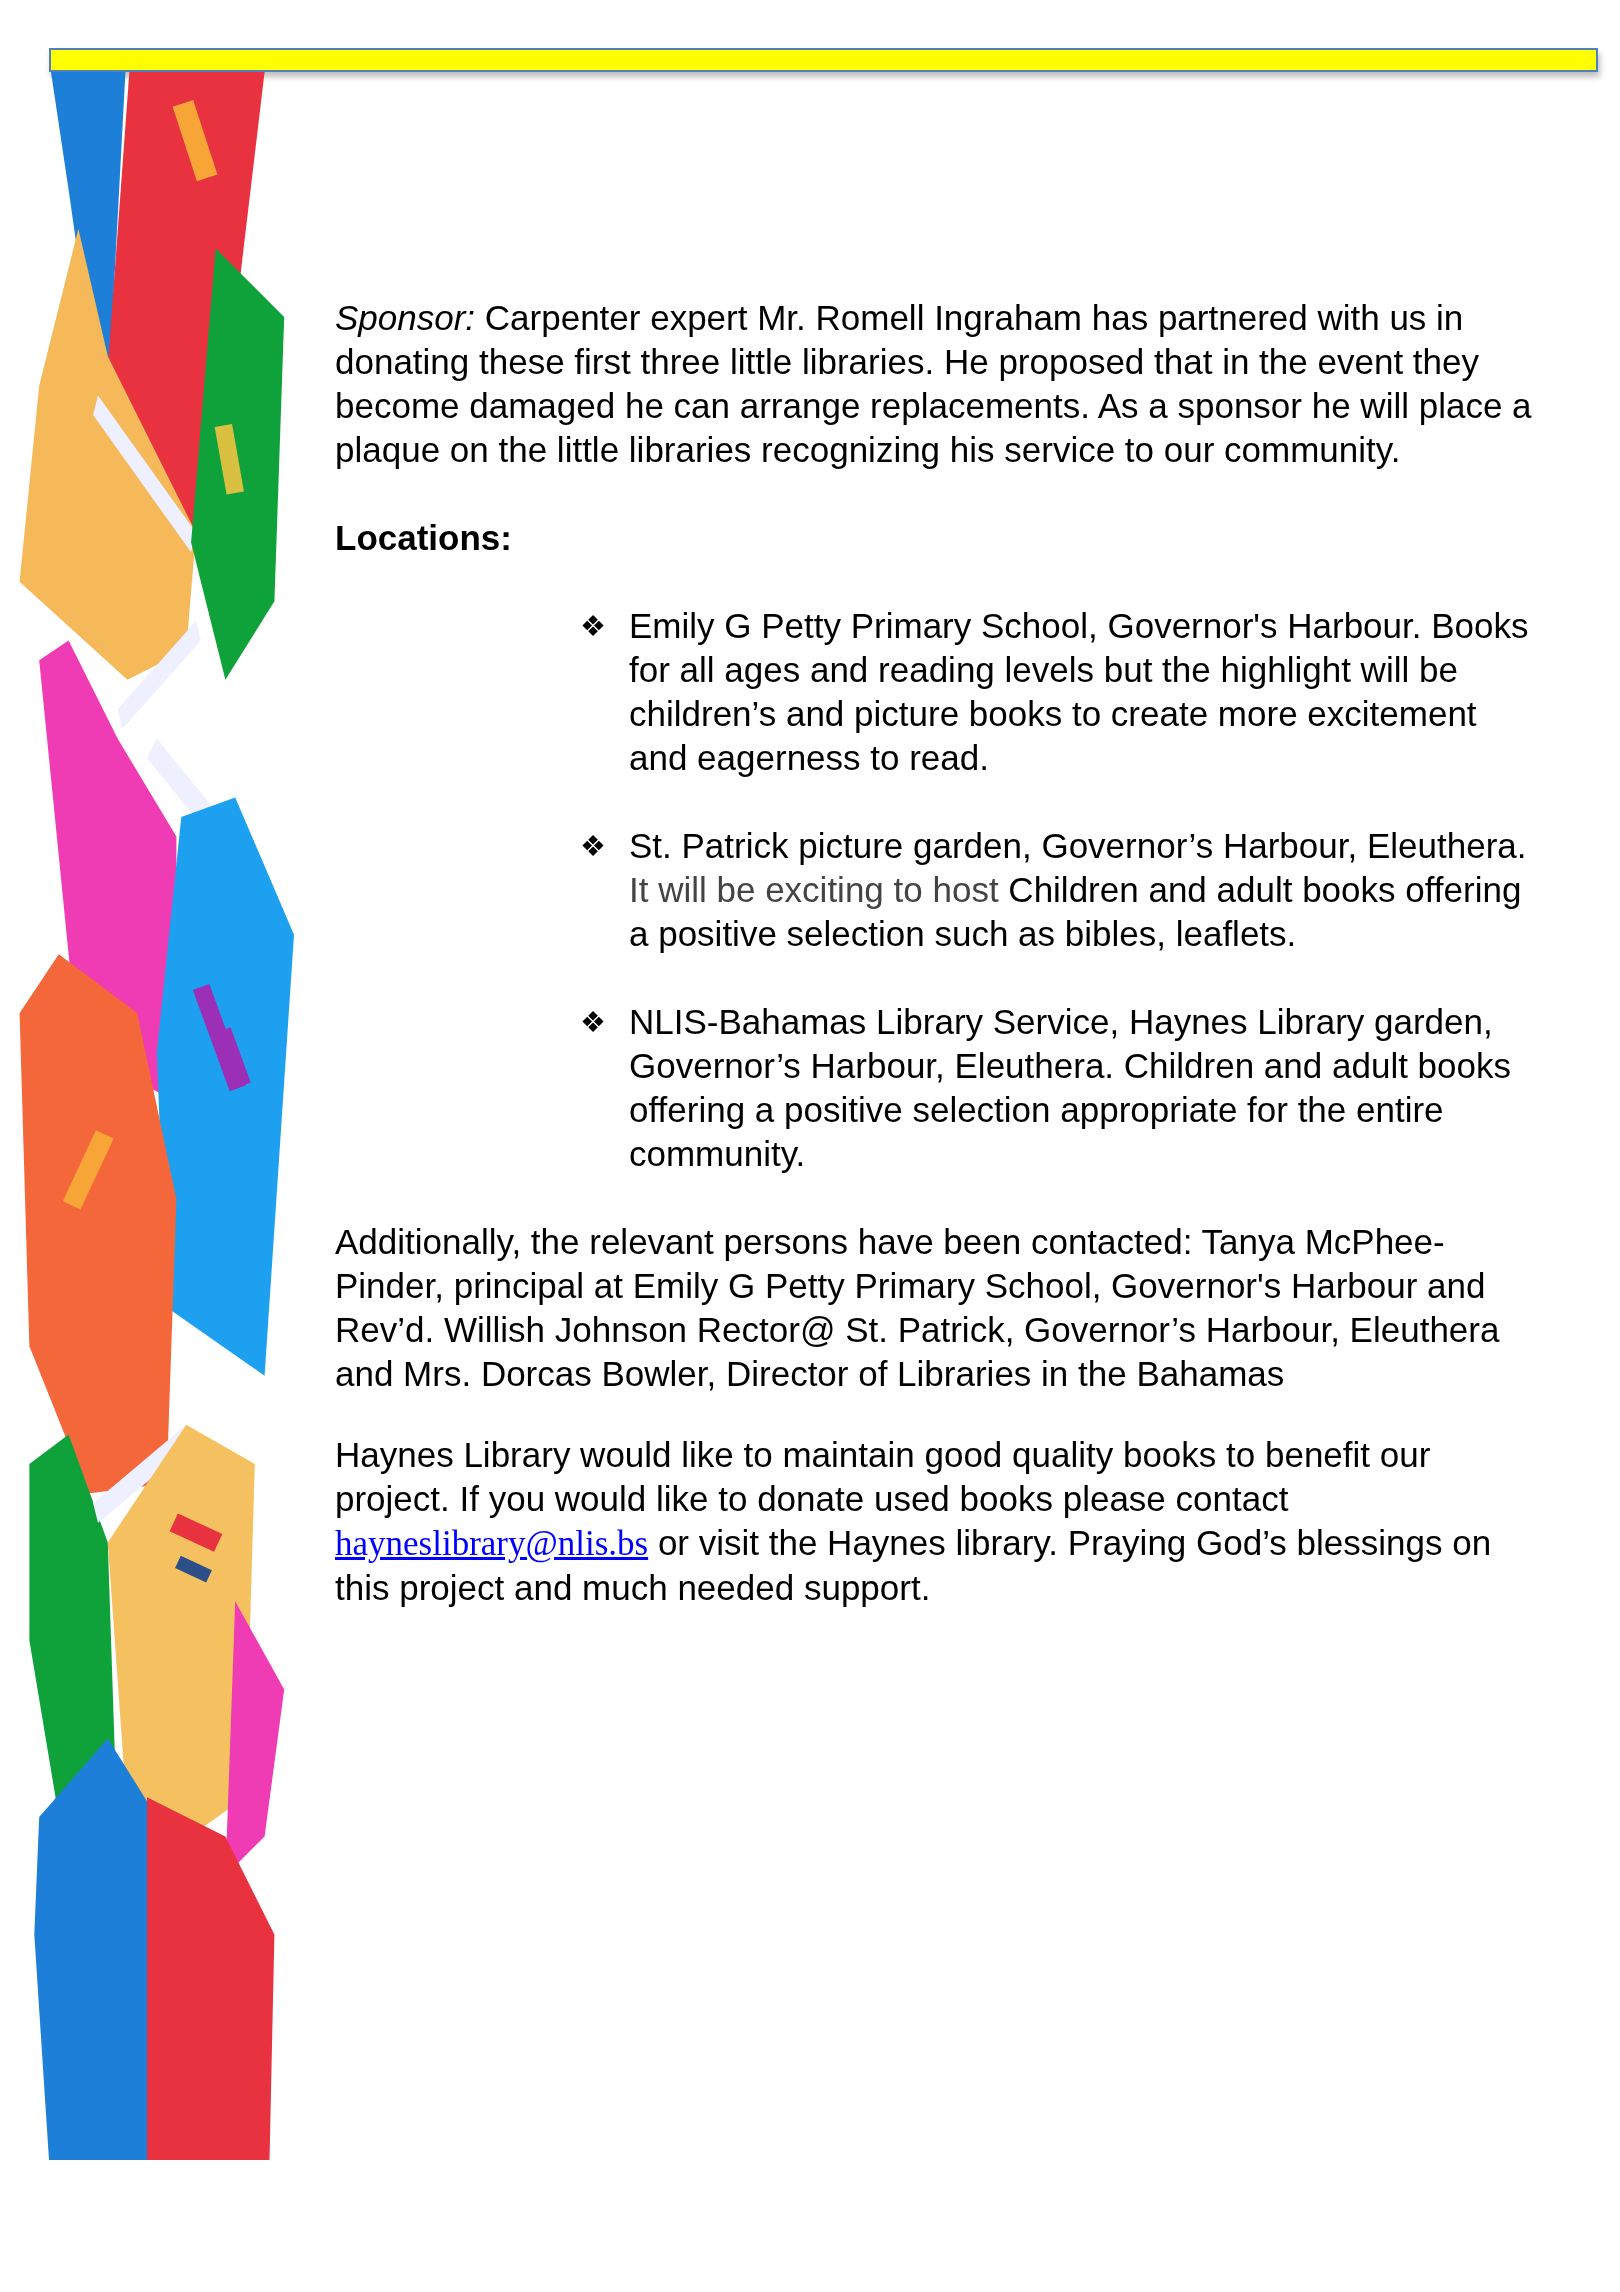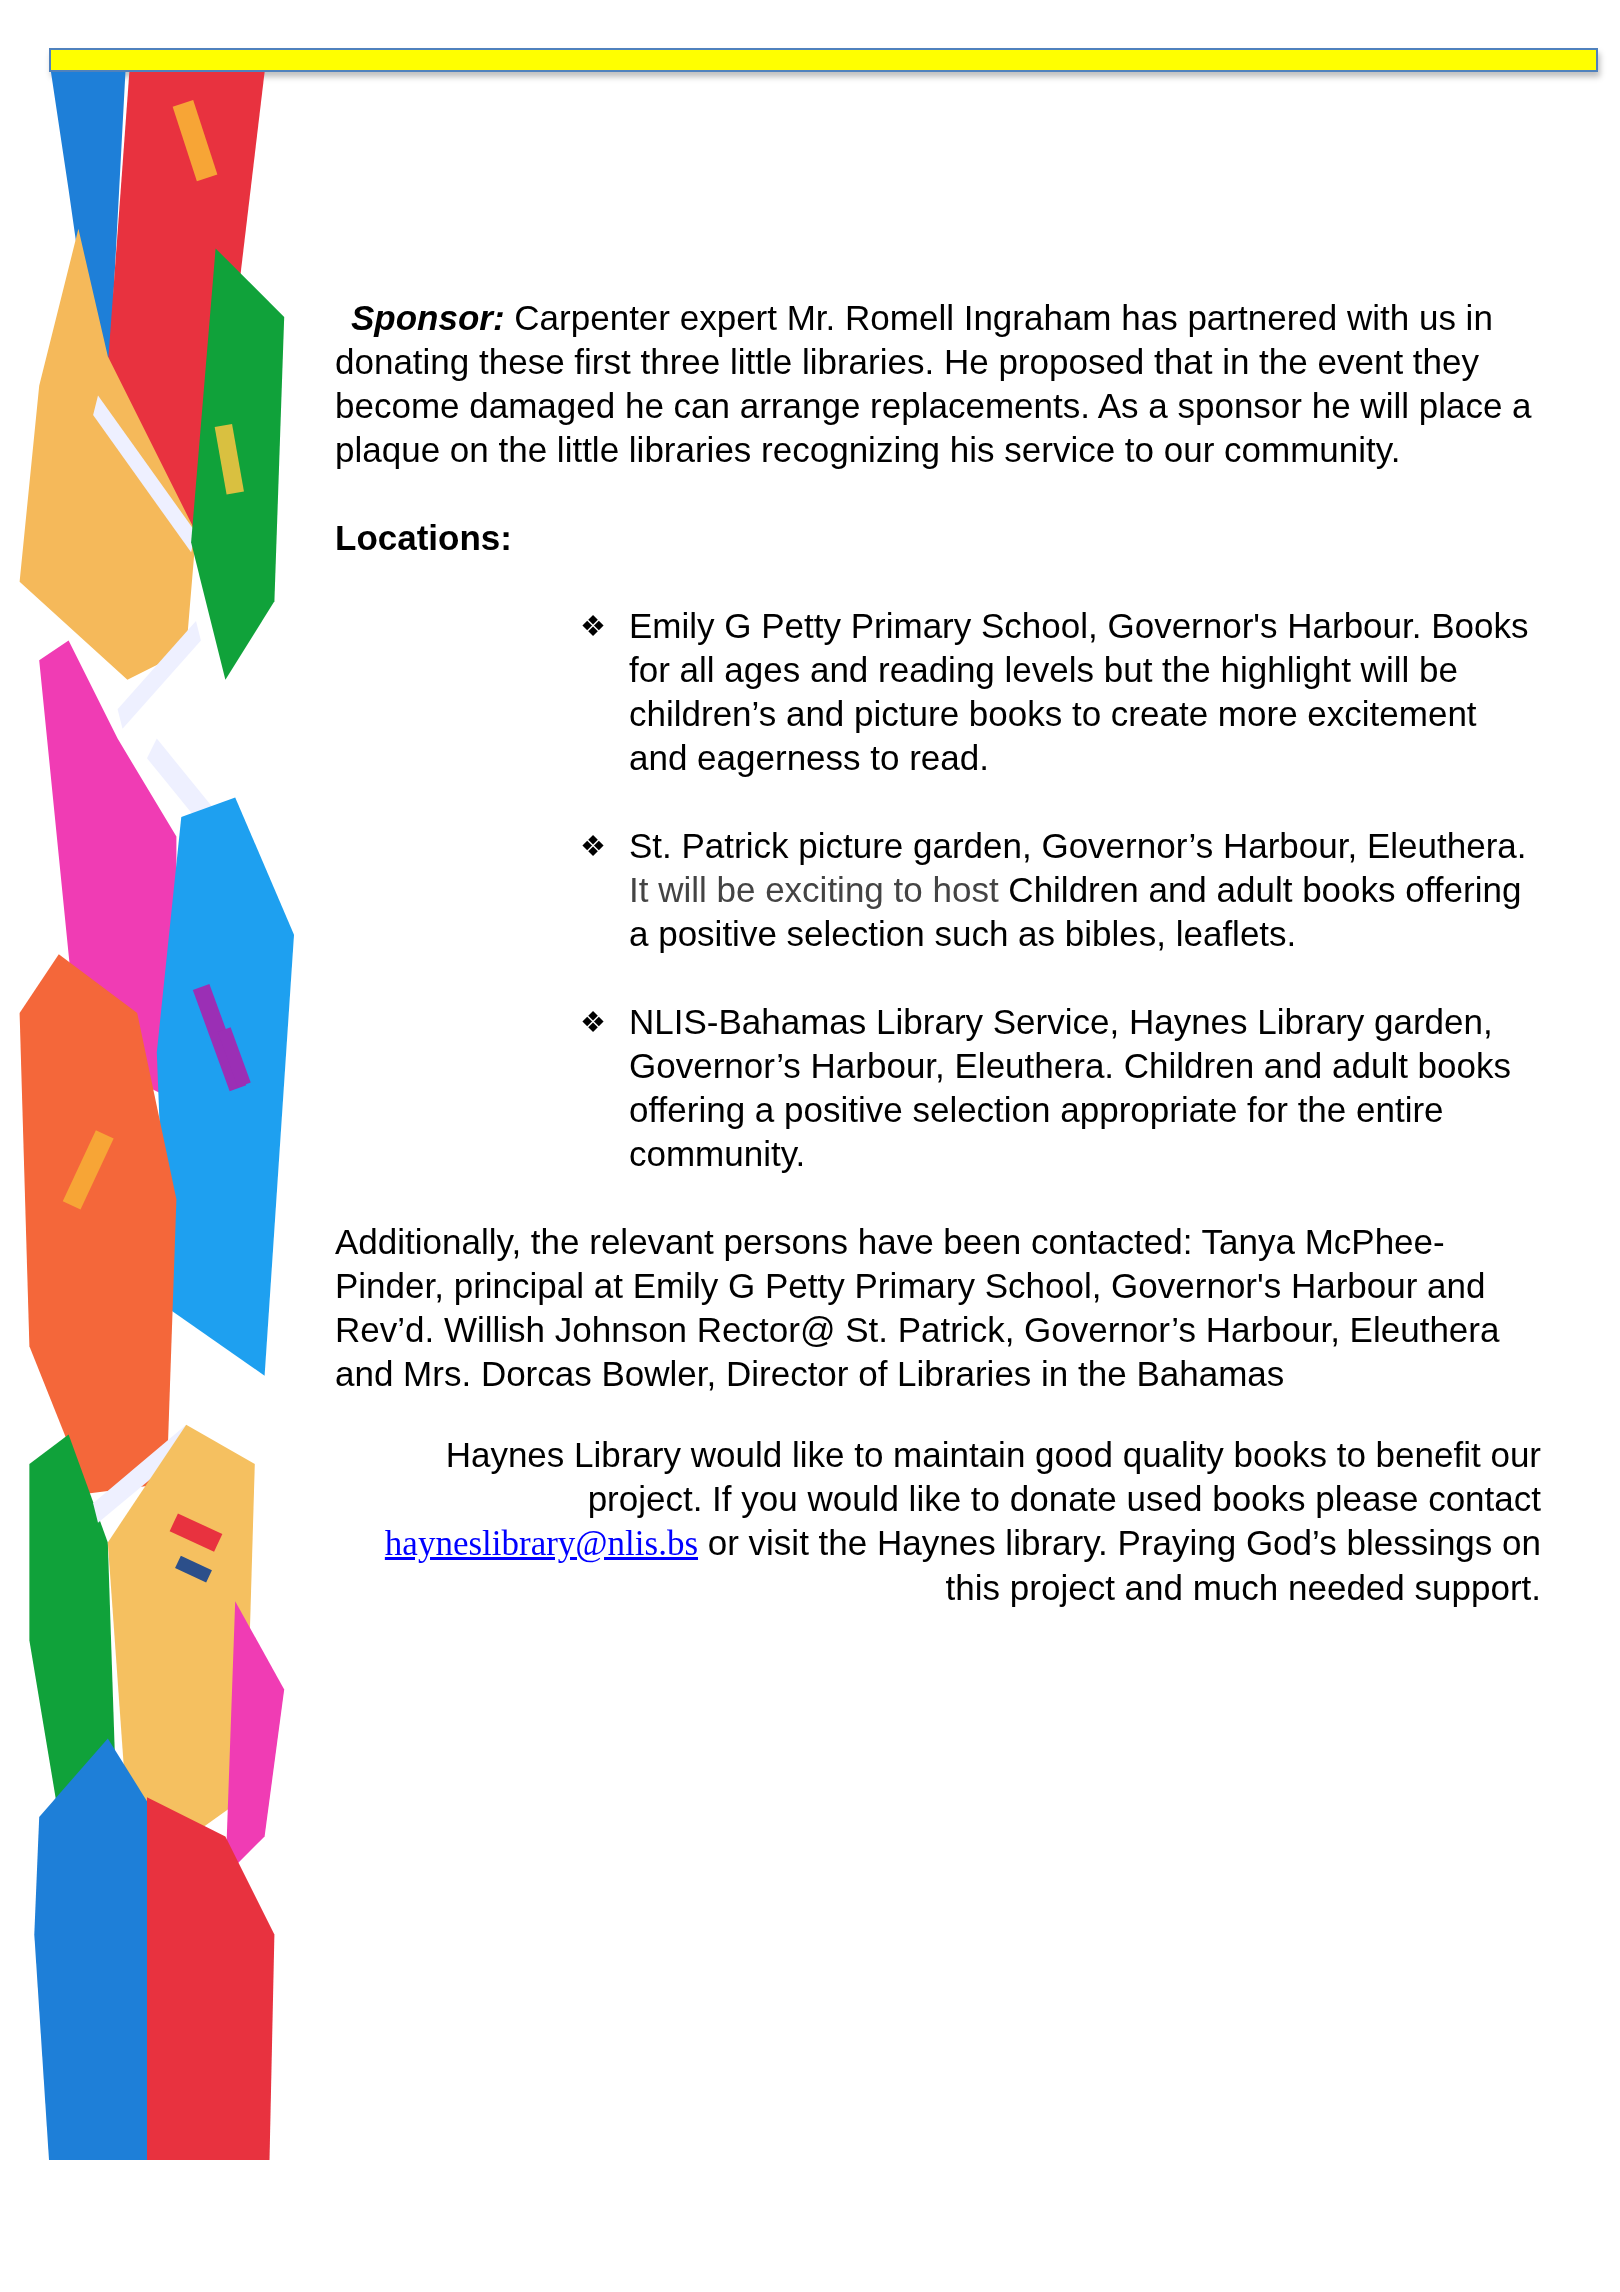--- a/index.html
+++ b/index.html
@@ -6,29 +6,29 @@
   body { width: 1620px; height: 2293px; position: relative; overflow: hidden;
          font-family: "Liberation Sans", sans-serif; color: #000; }
   .top-bar { position: absolute; left: 49px; top: 48px; width: 1549px; height: 23.5px;
              background: #ffff00; border: 2.9px solid #4f81bd; box-sizing: border-box;
              box-shadow: 2px 4.9px 5.9px rgba(0,0,0,0.25); }
   .book-strip { position: absolute; left: 0; top: 72px; width: 294px; height: 2088px; }
   .book-strip svg { width: 100%; height: 100%; display: block; }
   .content { position: absolute; left: 335px; top: 296px; width: 1206px;
              font-size: 35px; line-height: 44px; }
   .content p { margin: 0; }
-  .sponsor-label { font-weight: bold; font-style: italic; margin-left: 16px; }
+  .sponsor-label { font-weight: normal; font-style: italic; }
   .section-heading { font-weight: bold; margin-top: 44px !important; }
   .locations { list-style: none; margin: 44px 0 0 0; padding: 0 0 0 245px; }
   .locations li { position: relative; padding-left: 49px; margin-bottom: 44px; width: 902px; }
   .locations li:last-child { margin-bottom: 0; }
   .bullet { position: absolute; left: 0; top: 0; font-size: 29px; }
   .muted { color: #444444; }
   .contacts { margin-top: 44px !important; }
-  .donate { margin-top: 37px !important; text-align: right; }
+  .donate { margin-top: 37px !important; }
   .email-link { color: #0000ff; text-decoration: underline;
                 font-family: "Liberation Serif", serif; font-size: 35px; }
   .closing { margin-top: 88px !important; }
   .signature { margin-top: 44px !important; }
 </style>
 </head>
 <body>
 
 <div class="top-bar"></div>
 

